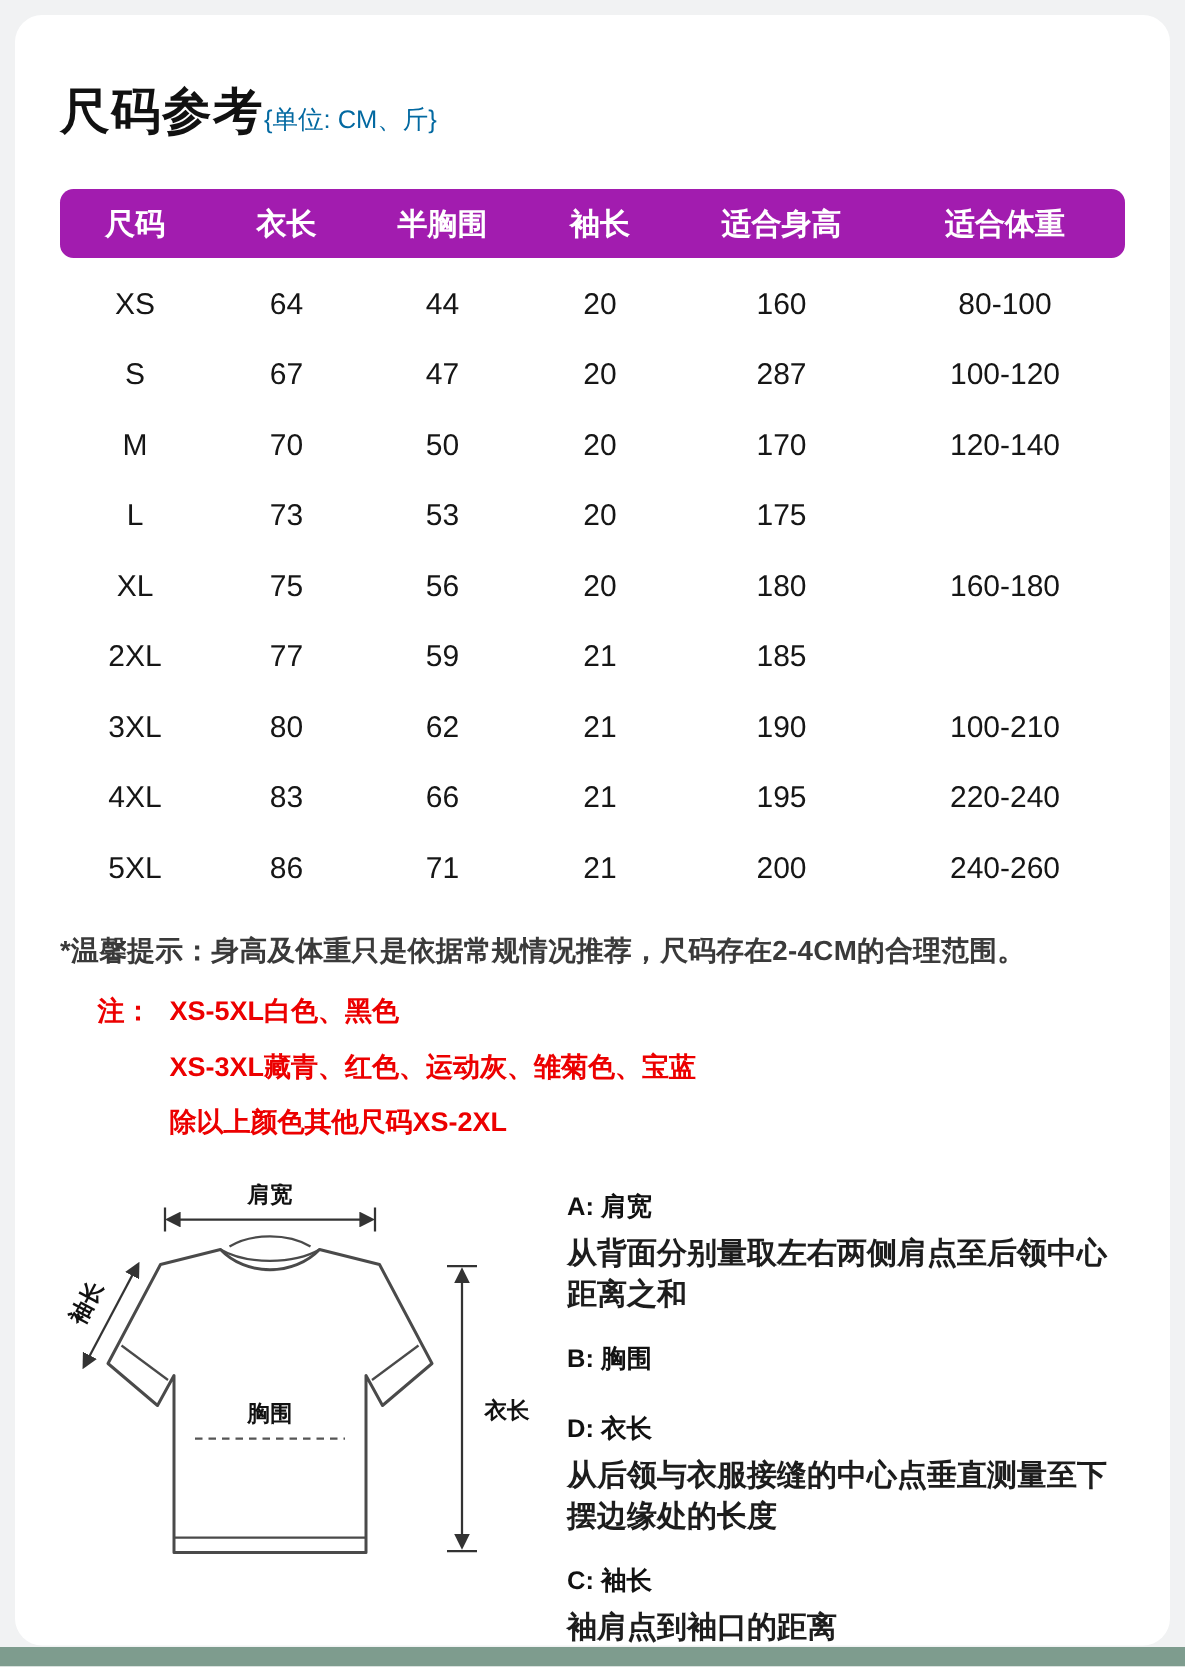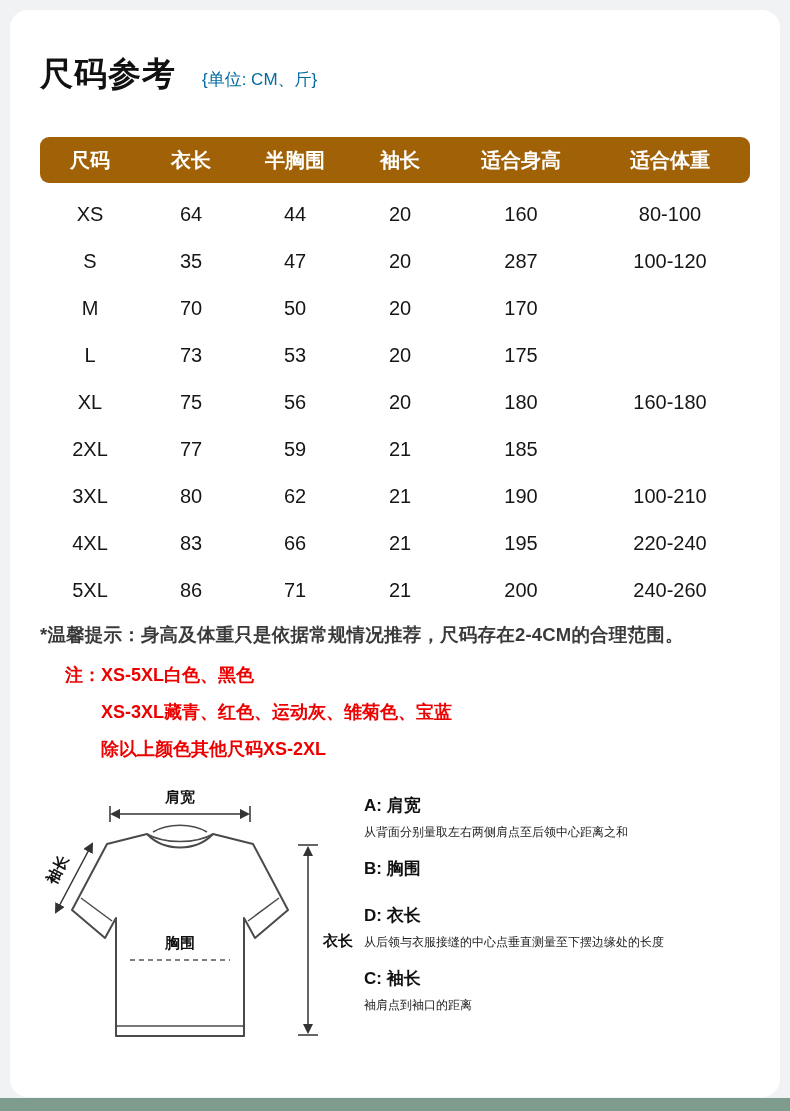--- a/index.html
+++ b/index.html
@@ -1,44 +1,44 @@
 <!DOCTYPE html>
 <html><head>
 <meta charset="utf-8">
 <style>
   * { margin:0; padding:0; box-sizing:border-box; }
   body { font-family:"Liberation Sans","DejaVu Sans",sans-serif; }
   .page { position:relative; width:790px; height:1111px; background:#f1f2f3; overflow:hidden; }
   .card { position:absolute; left:10px; right:10px; top:10px; bottom:14px; background:#ffffff;
           border-radius:18px; padding:42px 30px 0 30px; }
-  .title-row { display:flex; align-items:baseline; gap:26px; margin-bottom:40px; }
+  .title-row { display:flex; align-items:baseline; gap:0; margin-bottom:29px; }
   .page-title { font-size:33px; font-weight:700; color:#111; letter-spacing:1px; }
   .unit-note { font-size:17px; font-weight:500; color:#0369a1; }
 
   .thead, .trow { display:grid; grid-template-columns:100px 102px 106px 104px 138px 160px;
                   text-align:center; align-items:center; }
-  .thead { height:46px; background:#a16207; border-radius:9px; color:#fff;
+  .thead { height:46px; background:#a21caf; border-radius:9px; color:#fff;
            font-weight:700; font-size:20px; }
   .trow { height:47px; font-size:20px; color:#161616; }
   .tbody { padding-top:8px; }
 
-  .tip { margin-top:8px; font-size:18.5px; font-weight:600; color:#3a3a3a; letter-spacing:0.2px; }
+  .tip { margin-top:18px; font-size:18.5px; font-weight:600; color:#3a3a3a; letter-spacing:0.2px; }
 
   .red-block { display:flex; margin-top:10px; color:#ec0000; font-size:18px; font-weight:600; }
   .red-note-label { margin-left:25px; line-height:37px; }
-  .red-lines { margin-left:0; }
+  .red-lines { margin-left:12px; }
   .red-lines div { line-height:37px; }
 
   .diagram-section { display:flex; margin-top:22px; }
   .tee-svg { flex:0 0 320px; }
   .dlabel { font-size:15px; font-weight:700; fill:#111; }
 
-  .guide { margin-left:4px; padding-top:4px; width:420px; display:flex; flex-direction:column; gap:17px; }
+  .guide { margin-left:18px; padding-top:4px; width:420px; display:flex; flex-direction:column; gap:17px; }
   .guide-item .g-label { font-size:17px; font-weight:700; color:#111; margin-bottom:7px; }
-  .guide-item .g-desc { font-size:12px; font-weight:400; color:#1d1d1d; line-height:1.35; }
+  .guide-item .g-desc { font-size:20px; font-weight:700; color:#1d1d1d; line-height:1.35; }
 
   .footer-strip { position:absolute; left:0; right:0; bottom:0; height:13px; background:#7e9c8e; }
 </style>
 </head>
 <body>
 
 <div class="page">
   <div class="card">
 
     <div class="title-row">
@@ -59,32 +59,33 @@
       <div class="trow">
         <div>XS</div>
         <div>64</div>
         <div>44</div>
         <div>20</div>
         <div>160</div>
         <div>80-100</div>
       </div>
       <div class="trow">
         <div>S</div>
-        <div>35</div>
+        <div>67</div>
         <div>47</div>
         <div>20</div>
         <div>287</div>
         <div>100-120</div>
       </div>
       <div class="trow">
         <div>M</div>
         <div>70</div>
         <div>50</div>
         <div>20</div>
         <div>170</div>
+        <div>120-140</div>
       </div>
       <div class="trow">
         <div>L</div>
         <div>73</div>
         <div>53</div>
         <div>20</div>
         <div>175</div>
       </div>
       <div class="trow">
         <div>XL</div>

